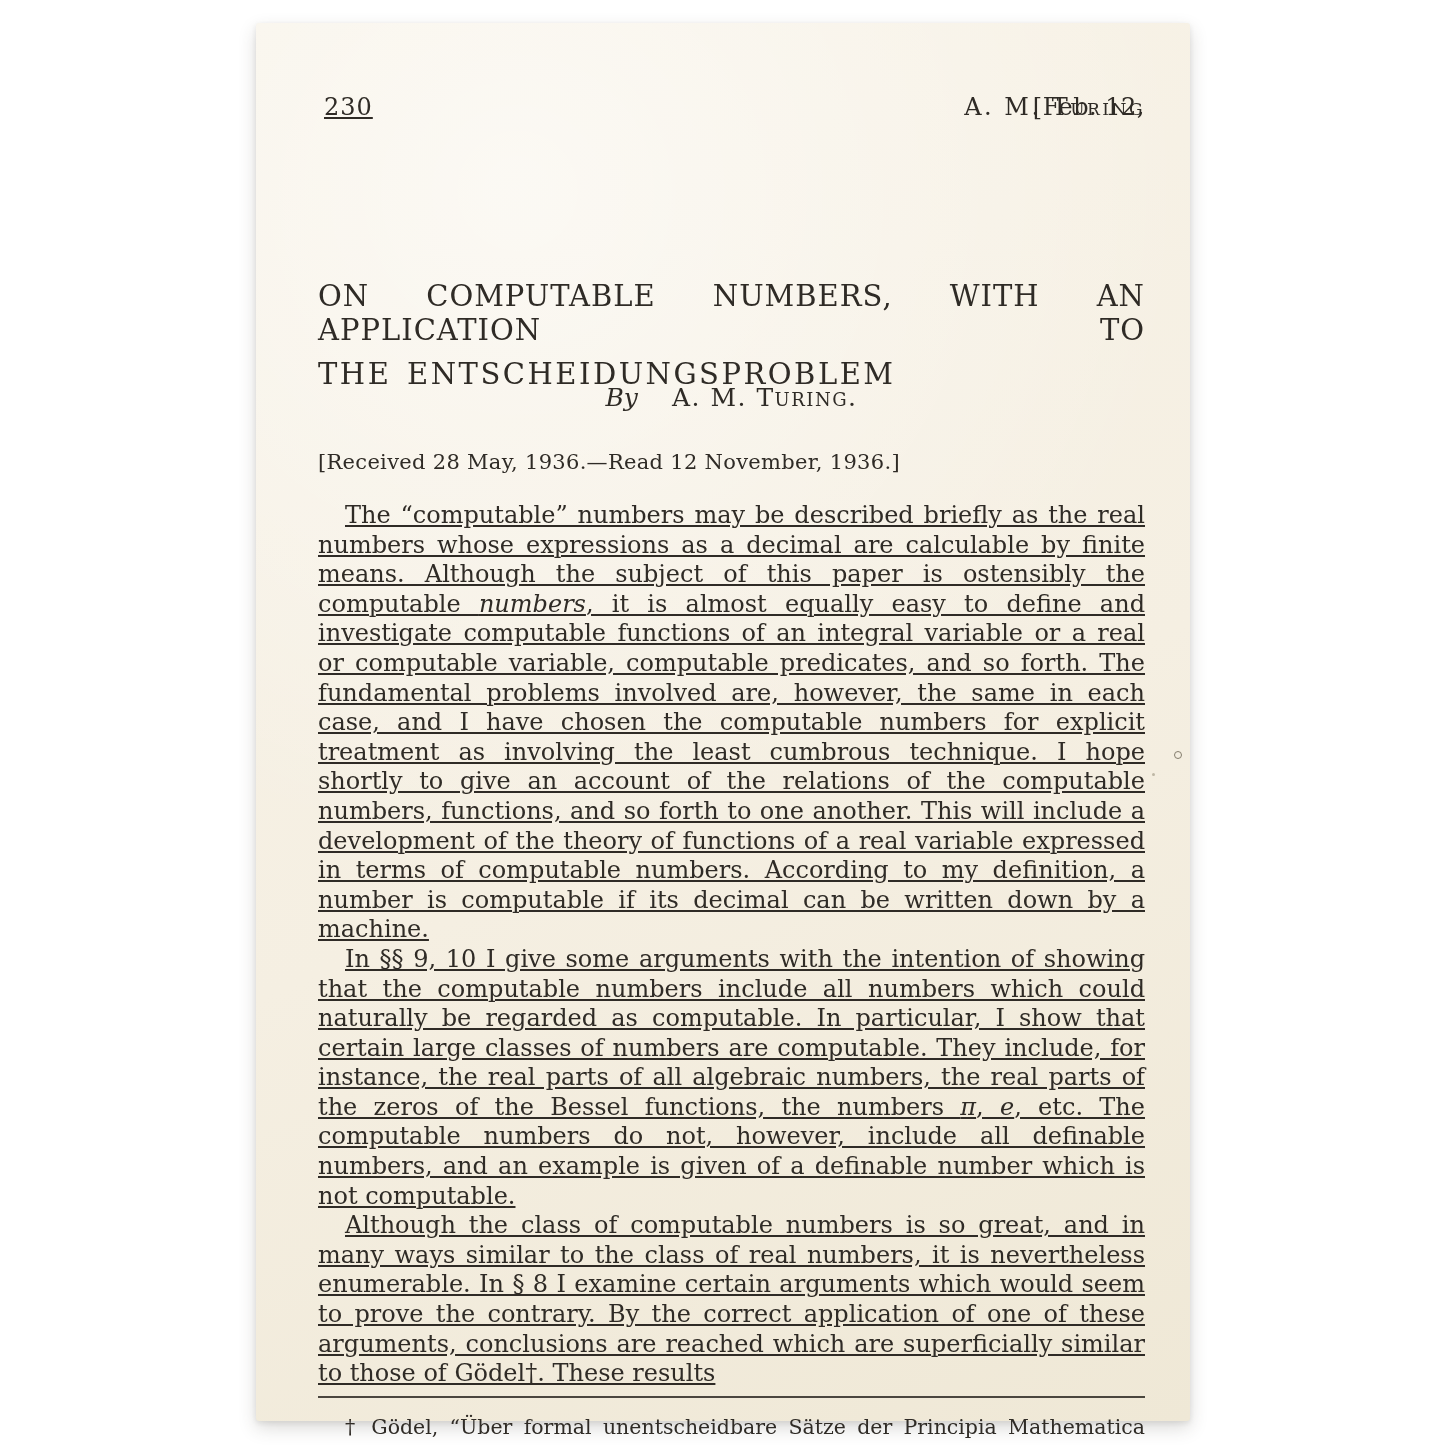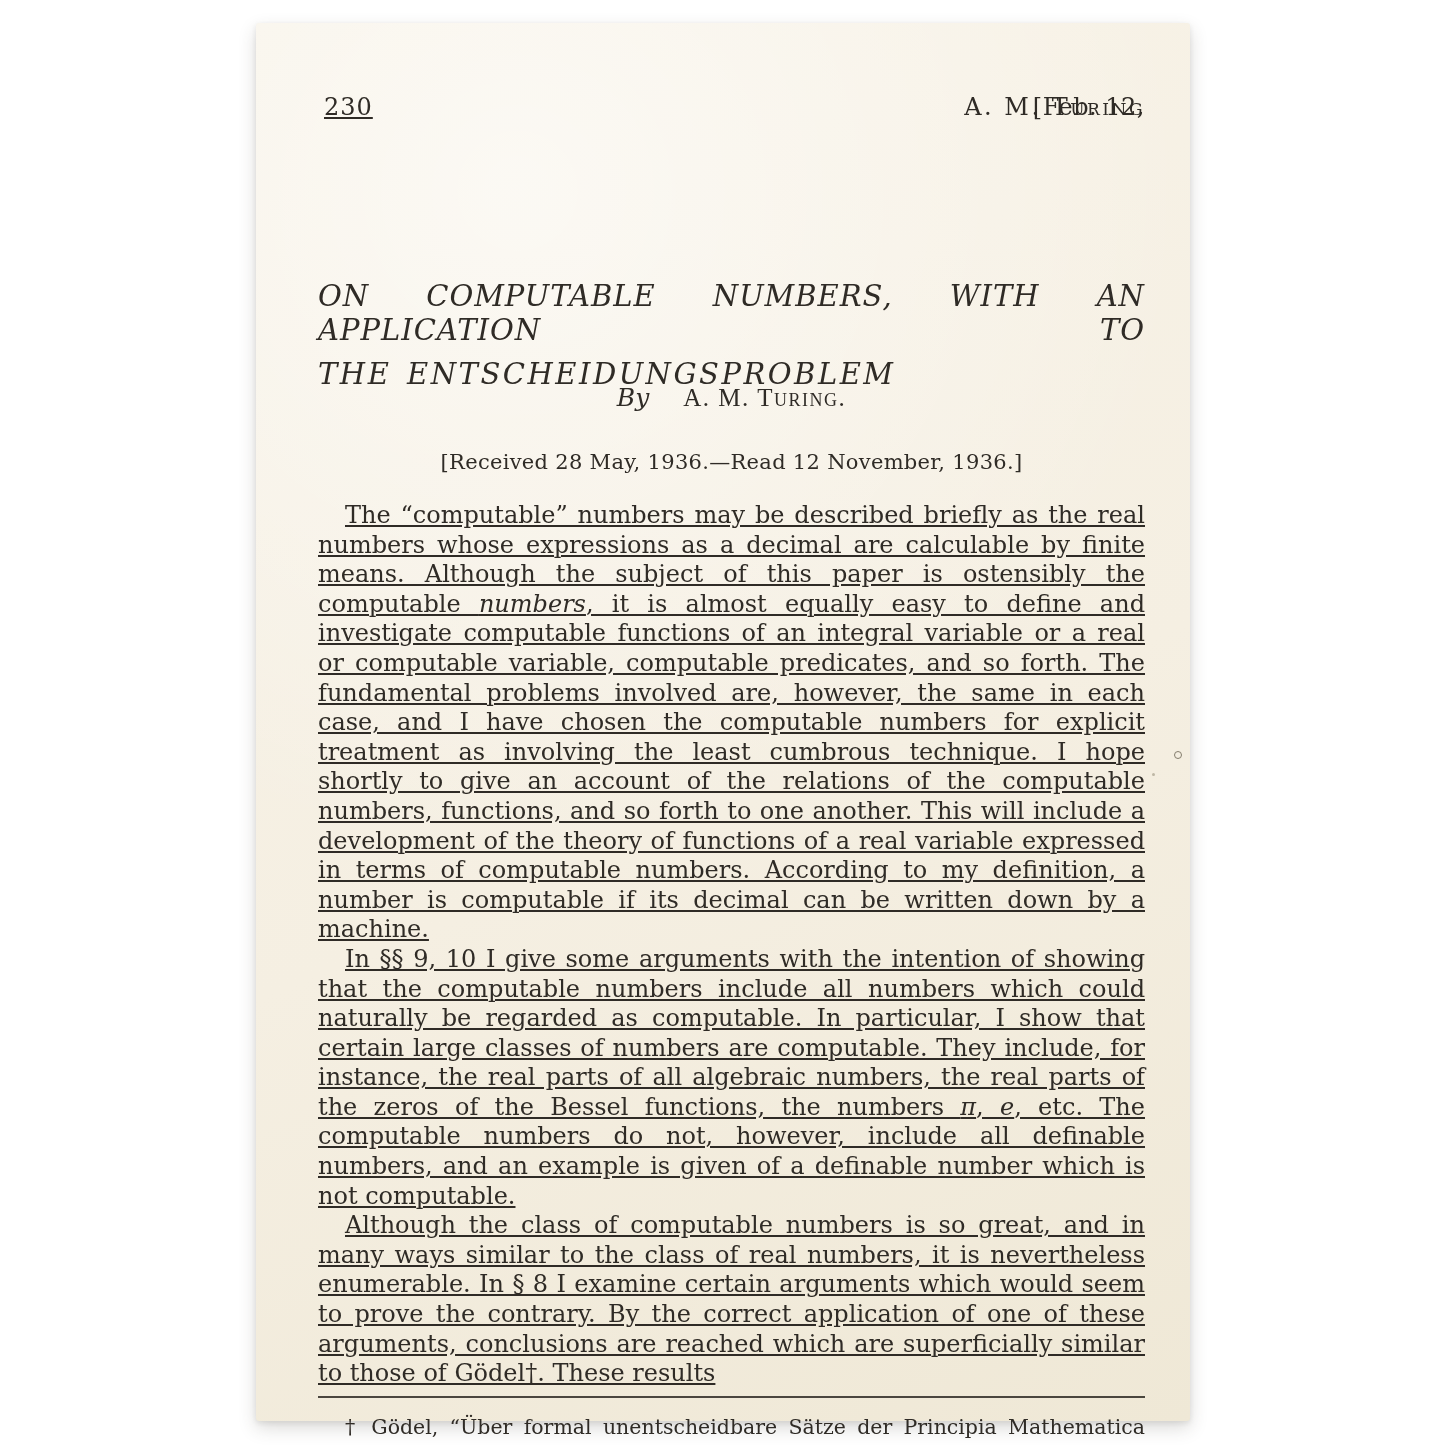--- a/index.html
+++ b/index.html
@@ -25,34 +25,34 @@
   .header {
     position: absolute; top: 70px; left: 62px; width: 827px; height: 32px;
     font-size: 24px;
   }
   .pagenum  { position: absolute; left: 6px; top: 0; letter-spacing: 1px; text-decoration: underline; }
   .running  { position: absolute; left: 0; right: 0; top: 0; text-align: right; letter-spacing: 2.5px; }
   .issuedate{ position: absolute; right: 0; top: 0; letter-spacing: 0.5px; }
 
   .title {
     position: absolute; top: 256px; left: 62px; width: 827px;
-    margin: 0; font-size: 29px; font-weight: normal; font-style: italic;
+    margin: 0; font-size: 29px; font-weight: normal;
   }
   .t1 { display: block; text-align: justify; text-align-last: justify; letter-spacing: 1px; word-spacing: 5px; }
   .t2 { display: block; text-align: left; letter-spacing: 2.5px; word-spacing: 4px; margin-top: 10px; }
 
   .byline {
     position: absolute; top: 360px; left: 62px; width: 827px;
     text-align: center; font-size: 25px;
   }
-  .byline .author { margin-left: 26px; letter-spacing: 1.5px; font-family: Liberation Serif, serif; }
+  .byline .author { margin-left: 26px; letter-spacing: 1.5px; }
 
   .received {
     position: absolute; top: 427px; left: 62px; width: 827px;
-    text-align: center; font-size: 21px; letter-spacing: 0.3px;
+    font-size: 21px; letter-spacing: 0.3px;
   }
 
   .content {
     position: absolute; top: 478px; left: 62px; width: 827px;
     font-size: 24px; line-height: 29.6px;
     text-align: justify; text-justify: inter-word;
   }
   .para { margin: 0; text-indent: 27px; text-decoration: underline; }
 
   .fnrule {

